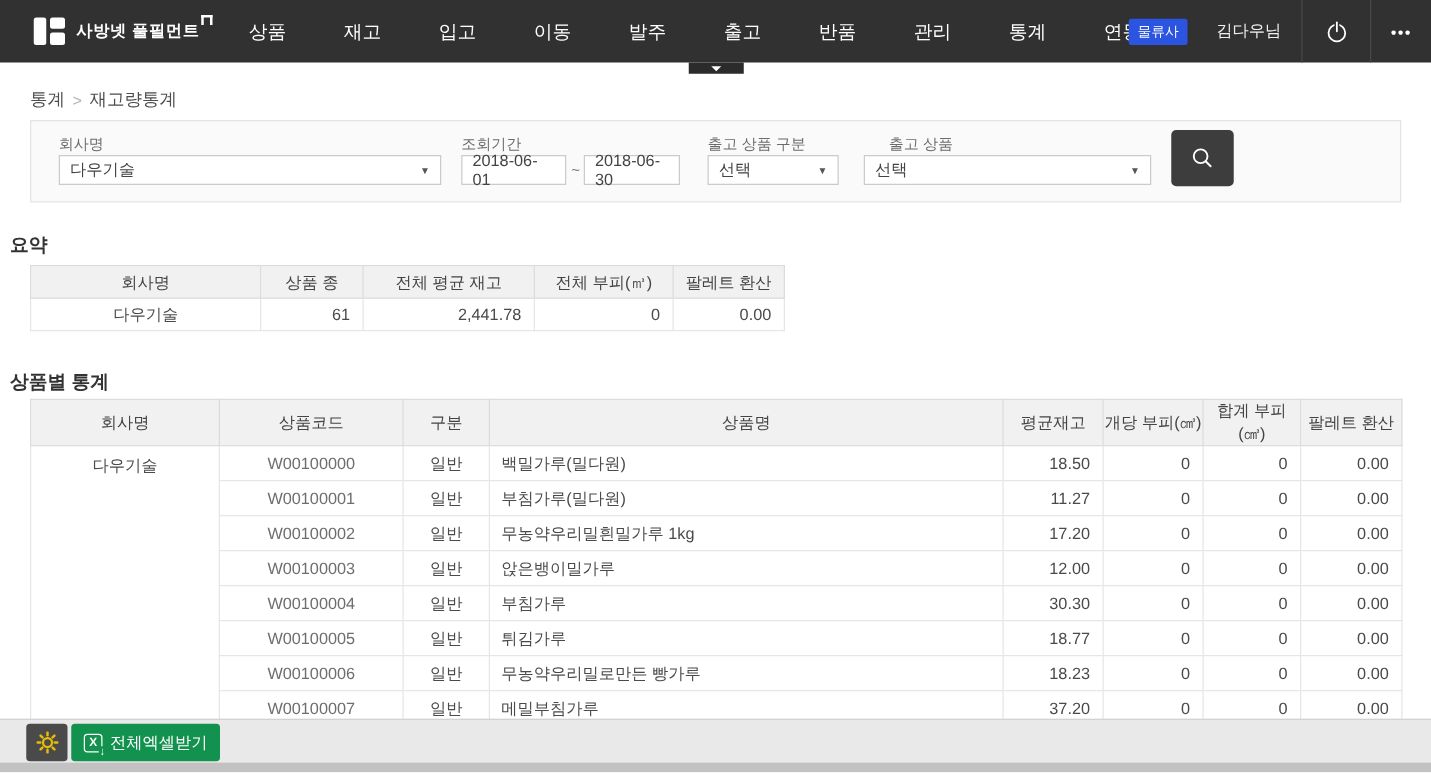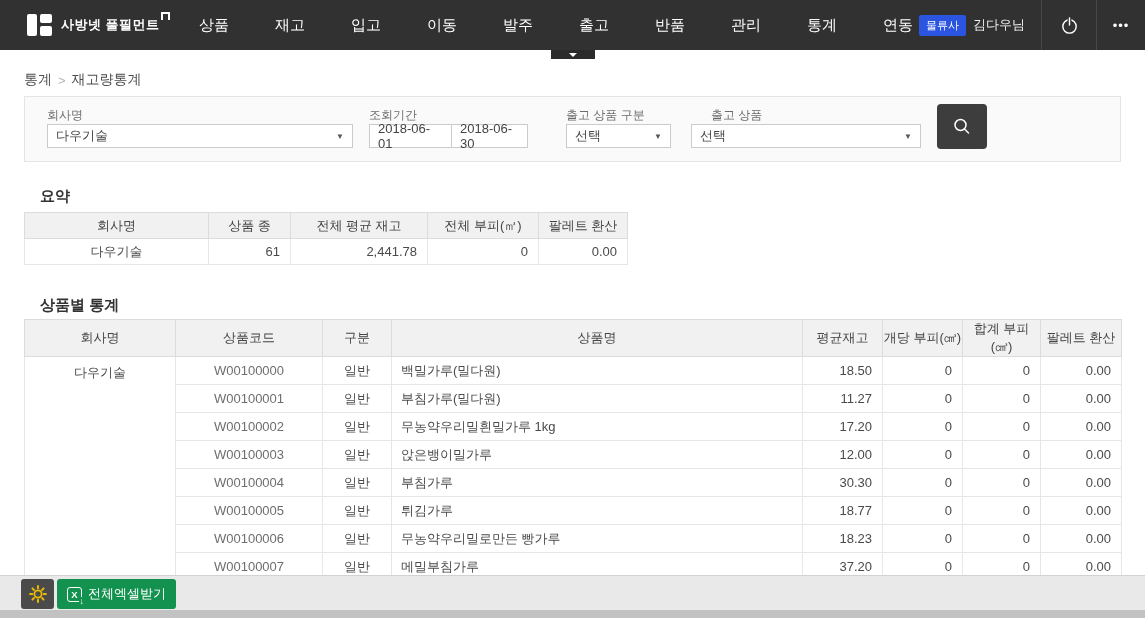--- a/index.html
+++ b/index.html
@@ -17,42 +17,42 @@
   .lm1 { left:0; top:0; width:10px; height:22px; }
   .lm2 { left:13px; top:0; width:12px; height:9px; }
   .lm3 { left:13px; top:12px; width:12px; height:10px; }
   .logo-text { color:#fff; font-size:13px; font-weight:bold; letter-spacing:0.5px; white-space:nowrap; }
   .logo-hook { display:inline-block; width:9px; height:8px; border-top:2px solid #fff; border-right:2px solid #fff; border-left:2px solid #fff; position:relative; top:-9px; left:1px; }
   .topnav { position:absolute; left:199px; top:0; height:50px; display:flex; align-items:center; gap:46px; }
   .topnav .nav-item { color:#fff; font-size:15px; white-space:nowrap; cursor:pointer; }
   .nav-tab-arrow { position:absolute; left:551px; top:50px; width:44px; height:9px; background:#2b2b2b; display:flex; align-items:center; justify-content:center; cursor:pointer; }
   .nav-tab-arrow .tri { width:0; height:0; border-left:4px solid transparent; border-right:4px solid transparent; border-top:4px solid #fff; }
   .topbar-right { position:absolute; right:0; top:0; height:50px; display:flex; align-items:center; }
-  .user-badge { background:#2b55e0; color:#fff; font-size:11px; padding:3px 7px; border-radius:2px; margin-right:7px; }
+  .user-badge { background:#2b55e0; color:#fff; font-size:11px; padding:3px 7px; border-radius:2px; margin-right:23px; }
   .user-name { color:#f0f0f0; font-size:13px; margin-right:16px; white-space:nowrap; }
   .tb-divider { width:1px; height:50px; background:#484848; }
   .tb-btn { height:50px; display:flex; align-items:center; justify-content:center; cursor:pointer; }
   .power-btn { width:54px; }
   .more-btn { width:48px; color:#fff; font-size:13px; letter-spacing:1px; }
 
   
   .breadcrumb { position:absolute; left:24px; top:71px; font-size:14px; color:#4d4d4d; display:flex; align-items:center; }
   .crumb { cursor:pointer; }
   .crumb-sep { color:#b5b5b5; margin:0 6px; font-size:13px; }
 
   
   .filter-panel { position:absolute; left:24px; top:96px; width:1097px; height:66px; background:#fafafa; border:1px solid #e4e4e4; }
   .f-label { position:absolute; font-size:12px; color:#6b6b6b; white-space:nowrap; }
   .f-select, .f-input { position:absolute; height:24px; background:#fff; border:1px solid #cbcbcb; font-size:13px; color:#444; display:flex; align-items:center; padding:0 8px; cursor:pointer; }
   .f-select .caret { position:absolute; right:8px; top:7px; font-size:8px; color:#555; }
   .f-tilde { position:absolute; font-size:12px; color:#777; }
   .search-btn { position:absolute; left:912px; top:7px; width:50px; height:45px; background:#3d3d3d; border:none; border-radius:4px; display:flex; align-items:center; justify-content:center; cursor:pointer; }
 
   
-  .section-title { position:absolute; left:40px; font-size:15px; font-weight:bold; color:#333; }
+  .section-title { position:absolute; left:8px; font-size:15px; font-weight:bold; color:#333; }
   .summary-title { top:187px; }
   .stats-title { top:296px; }
 
   table { border-collapse:collapse; table-layout:fixed; background:#fff; }
   .summary-table { position:absolute; left:24px; top:212px; width:603px; }
   .stats-table { position:absolute; left:24px; top:319px; width:1097px; }
   th { background:#f1f1f1; font-weight:400; font-size:13px; color:#444; border:1px solid #dcdcdc; text-align:center; }
   .summary-table th, .summary-table td { height:26px; }
   .stats-table th { height:28px; }
   .stats-table td { height:28px; }
@@ -129,21 +129,21 @@
   <div class="filter-panel">
     <span class="f-label" style="left:22px; top:10px;">회사명</span>
     <div class="f-select" style="left:22px; top:27px; width:306px;">
       <span>다우기술</span>
       <span class="caret">▼</span>
     </div>
 
     <span class="f-label" style="left:344px; top:10px;">조회기간</span>
     <div class="f-input" style="left:344px; top:27px; width:84px;">2018-06-01</div>
     <span class="f-tilde" style="left:432px; top:32px;">~</span>
-    <div class="f-input" style="left:426px; top:27px; width:77px;">2018-06-30</div>
+    <div class="f-input" style="left:442px; top:27px; width:77px;">2018-06-30</div>
 
     <span class="f-label" style="left:541px; top:10px;">출고 상품 구분</span>
     <div class="f-select" style="left:541px; top:27px; width:105px;">
       <span>선택</span>
       <span class="caret">▼</span>
     </div>
 
     <span class="f-label" style="left:666px; top:10px;margin-left:20px;">출고 상품</span>
     <div class="f-select" style="left:666px; top:27px; width:230px;">
       <span>선택</span>

